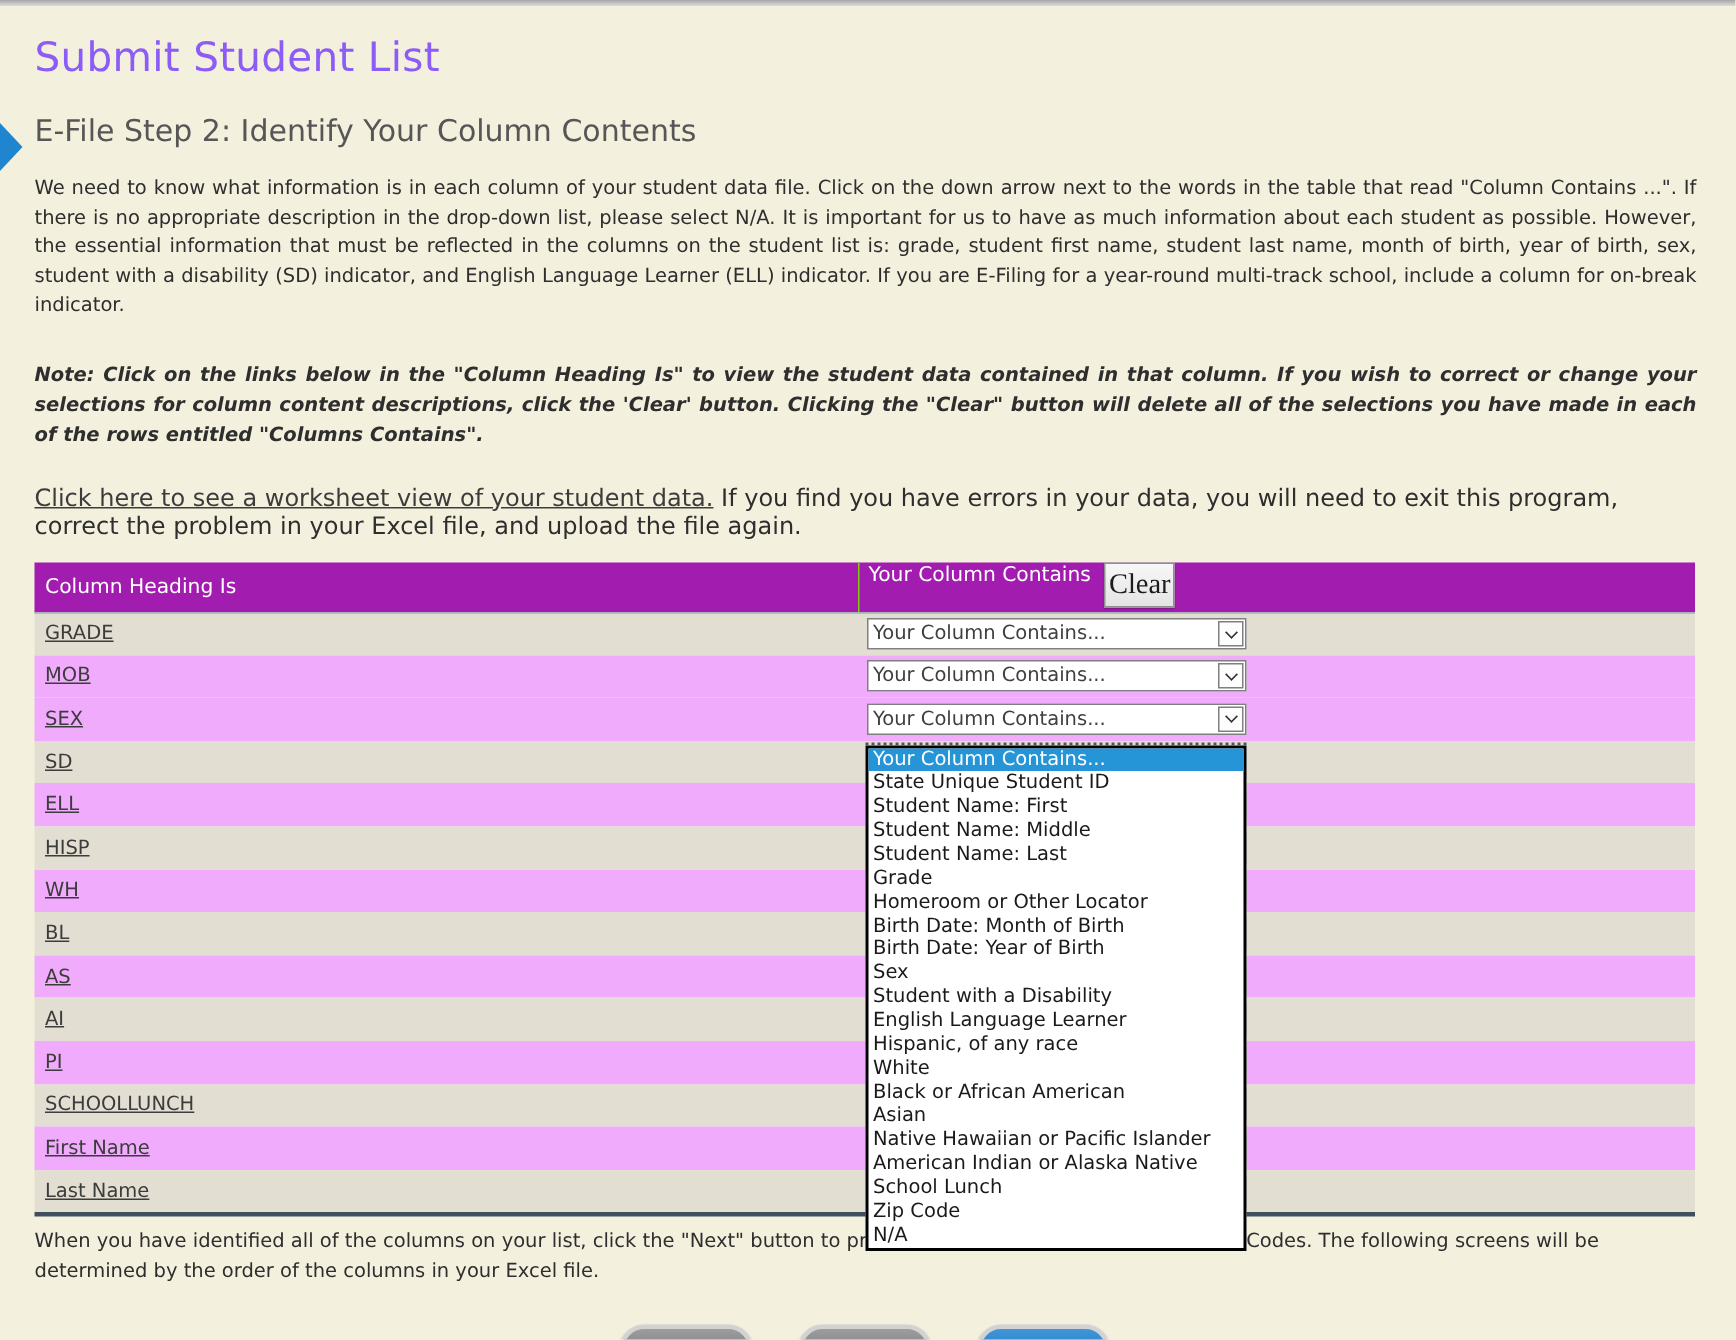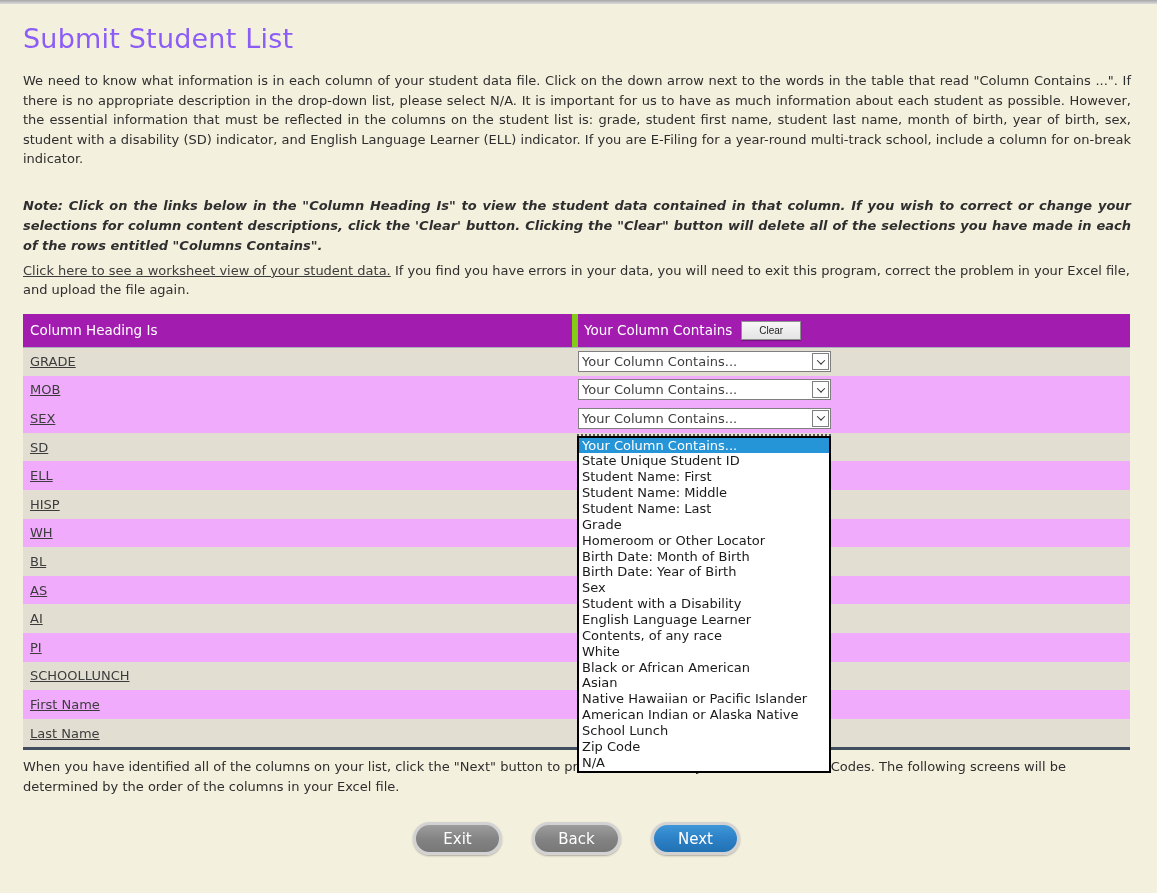--- a/index.html
+++ b/index.html
@@ -24,36 +24,36 @@
   h2.step-heading { font-size:20px; font-weight:normal; color:#565656; }
 
   p.intro {
     margin-top:17px; font-size:13px; line-height:19.5px; color:#2e2e2e;
     text-align:justify; width:1108px;
   }
   p.note {
     margin-top:27px; font-size:13px; line-height:20px; font-weight:bold; font-style:italic;
     color:#2e2e2e; text-align:justify; width:1108px;
   }
-  p.worksheet { margin-top:5px; font-size:13px; line-height:19.5px; width:1108px; }
+  p.worksheet { margin-top:21px; font-size:16px; line-height:19.5px; width:1108px; }
   p.worksheet a { color:#3c3c3c; text-decoration:underline; cursor:pointer; }
 
   .table-wrap { position:relative; margin-top:14px; width:1107px; }
   table.col-table { width:1107px; border-collapse:collapse; table-layout:fixed; }
   table.col-table thead th {
     background:#a21caf; color:#ffffff; font-weight:normal; font-size:13.5px;
     height:33px; text-align:left; vertical-align:middle; padding-left:7px;
     border-bottom:1px solid #aab0b9;
   }
   th.th1 { width:549px; }
   th.th2 { }
-  .th2-inner { display:flex; align-items:center; gap:9px; border-left:6px solid #84cc16; padding-left:6px; height:33px; margin-left:-7px; padding-right:4px; }
+  .th2-inner { display:flex; align-items:flex-start; gap:9px; border-left:1px solid #84cc16; padding-left:6px; height:33px; margin-left:-7px; padding-right:4px; }
   .clear-btn {
-    font-family:Liberation Sans, sans-serif; font-size:10px; color:#1c1c1c; background:linear-gradient(#f7f7f7,#e4e4e4);
-    border:1px solid #8f8f8f; padding:3px 17px; cursor:pointer; box-shadow:0 1px 1px rgba(0,0,0,0.25);
+    font-family:Liberation Serif, serif; font-size:19px; color:#1c1c1c; background:linear-gradient(#f7f7f7,#e4e4e4);
+    border:1px solid #8f8f8f; padding:3px 2px; cursor:pointer; box-shadow:0 1px 1px rgba(0,0,0,0.25);
   }
   table.col-table tbody tr { height:28.6px; }
   table.col-table tbody tr.dark { background:#e2dfd2; }
   table.col-table tbody tr.light { background:#f0abfc; }
   td.td-label { padding-left:7px; vertical-align:middle; font-size:13px; }
   td.td-label a { color:#3c3c3c; text-decoration:underline; cursor:pointer; }
   td.td-select { vertical-align:middle; }
   .select-box {
     width:253px; height:21px; margin-left:6px; background:#ffffff;
     border:1px solid #7f7f7f; display:flex; align-items:center; cursor:pointer;
@@ -88,20 +88,24 @@
 </style>
 </head>
 <body>
 
 <div class="top-bar"></div>
 
 <div class="content">
 
   <h1 class="page-title">Submit Student List</h1>
 
+  <div class="step-row">
+    <div class="step-arrow"></div>
+    <h2 class="step-heading">E-File Step 2: Identify Your Column Contents</h2>
+  </div>
 
   <p class="intro">We need to know what information is in each column of your student data file. Click on the down arrow next to the words in the table that read "Column Contains ...". If there is no appropriate description in the drop-down list, please select N/A. It is important for us to have as much information about each student as possible. However, the essential information that must be reflected in the columns on the student list is: grade, student first name, student last name, month of birth, year of birth, sex, student with a disability (SD) indicator, and English Language Learner (ELL) indicator. If you are E-Filing for a year-round multi-track school, include a column for on-break indicator.</p>
 
   <p class="note">Note: Click on the links below in the "Column Heading Is" to view the student data contained in that column. If you wish to correct or change your selections for column content descriptions, click the 'Clear' button. Clicking the "Clear" button will delete all of the selections you have made in each of the rows entitled "Columns Contains".</p>
 
   <p class="worksheet"><a>Click here to see a worksheet view of your student data.</a><span> If you find you have errors in your data, you will need to exit this program, correct the problem in your Excel file, and upload the file again.</span></p>
 
   <div class="table-wrap">
     <table class="col-table">
       <thead>
@@ -281,21 +285,21 @@
           <div class="dd-item">Student Name: First</div>
           <div class="dd-item">Student Name: Middle</div>
           <div class="dd-item">Student Name: Last</div>
           <div class="dd-item">Grade</div>
           <div class="dd-item">Homeroom or Other Locator</div>
           <div class="dd-item">Birth Date: Month of Birth</div>
           <div class="dd-item">Birth Date: Year of Birth</div>
           <div class="dd-item">Sex</div>
           <div class="dd-item">Student with a Disability</div>
           <div class="dd-item">English Language Learner</div>
-          <div class="dd-item">Contents, of any race</div>
+          <div class="dd-item">Hispanic, of any race</div>
           <div class="dd-item">White</div>
           <div class="dd-item">Black or African American</div>
           <div class="dd-item">Asian</div>
           <div class="dd-item">Native Hawaiian or Pacific Islander</div>
           <div class="dd-item">American Indian or Alaska Native</div>
           <div class="dd-item">School Lunch</div>
           <div class="dd-item">Zip Code</div>
           <div class="dd-item">N/A</div>
         </div>
     </div>

